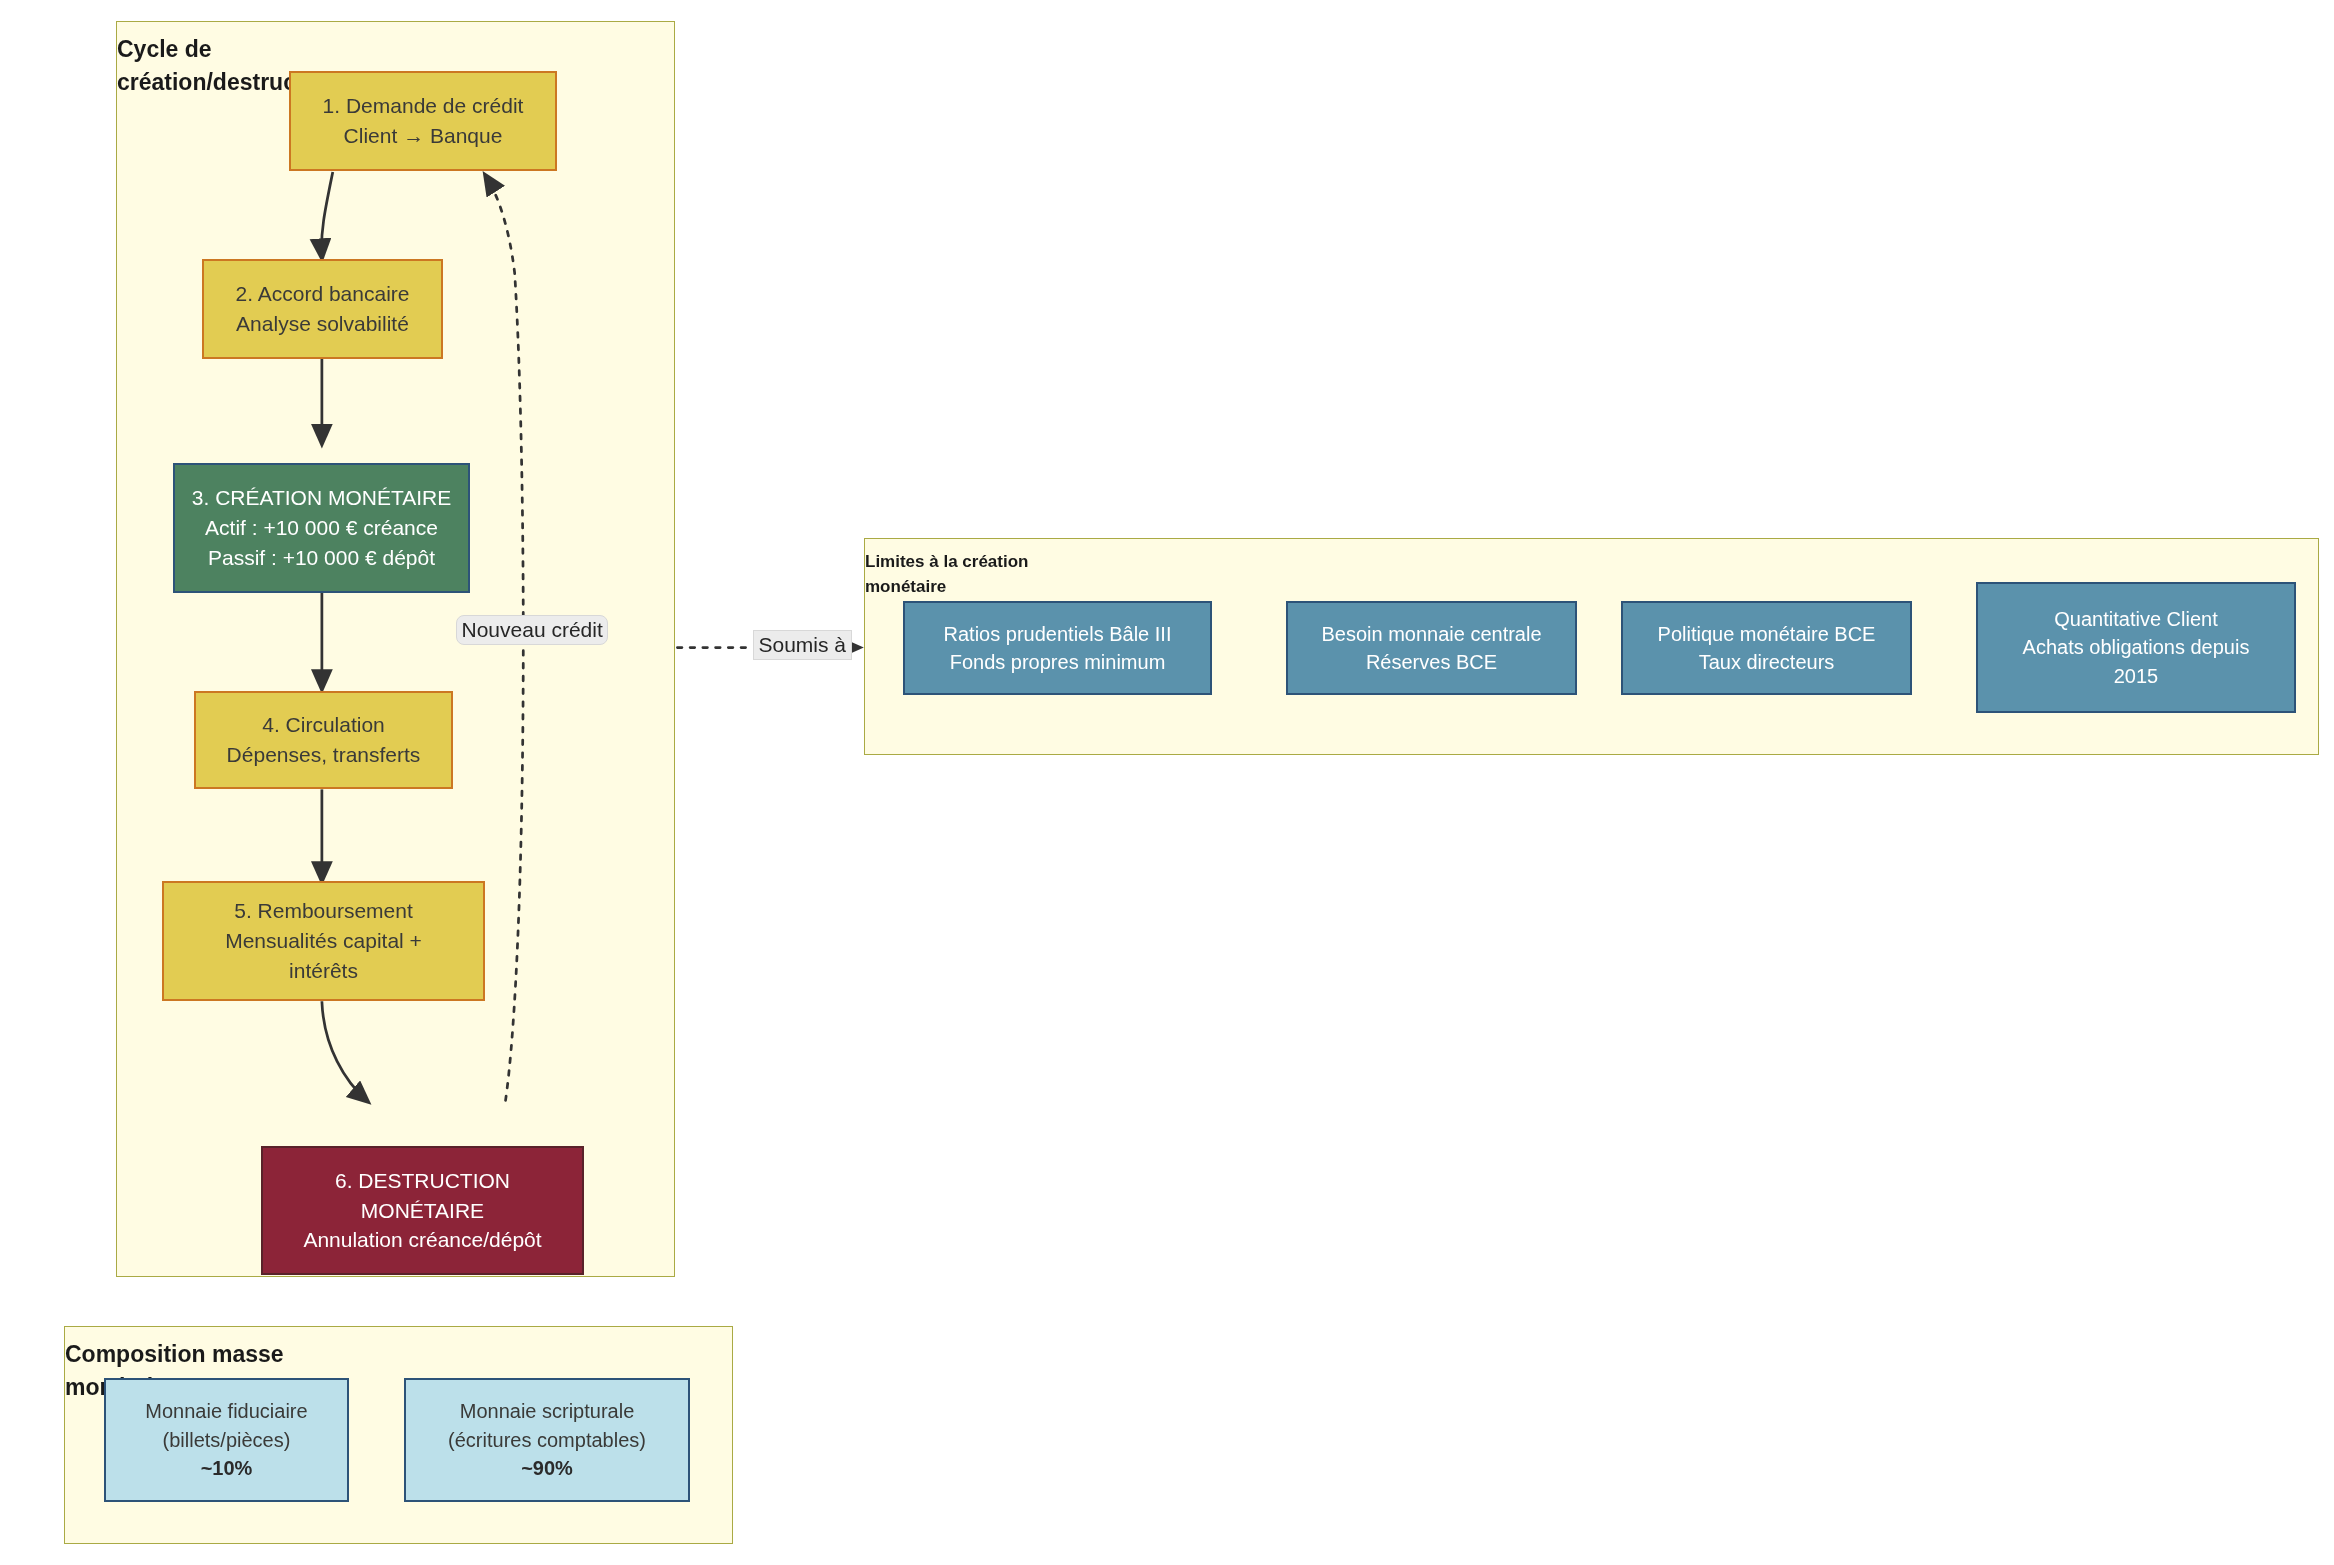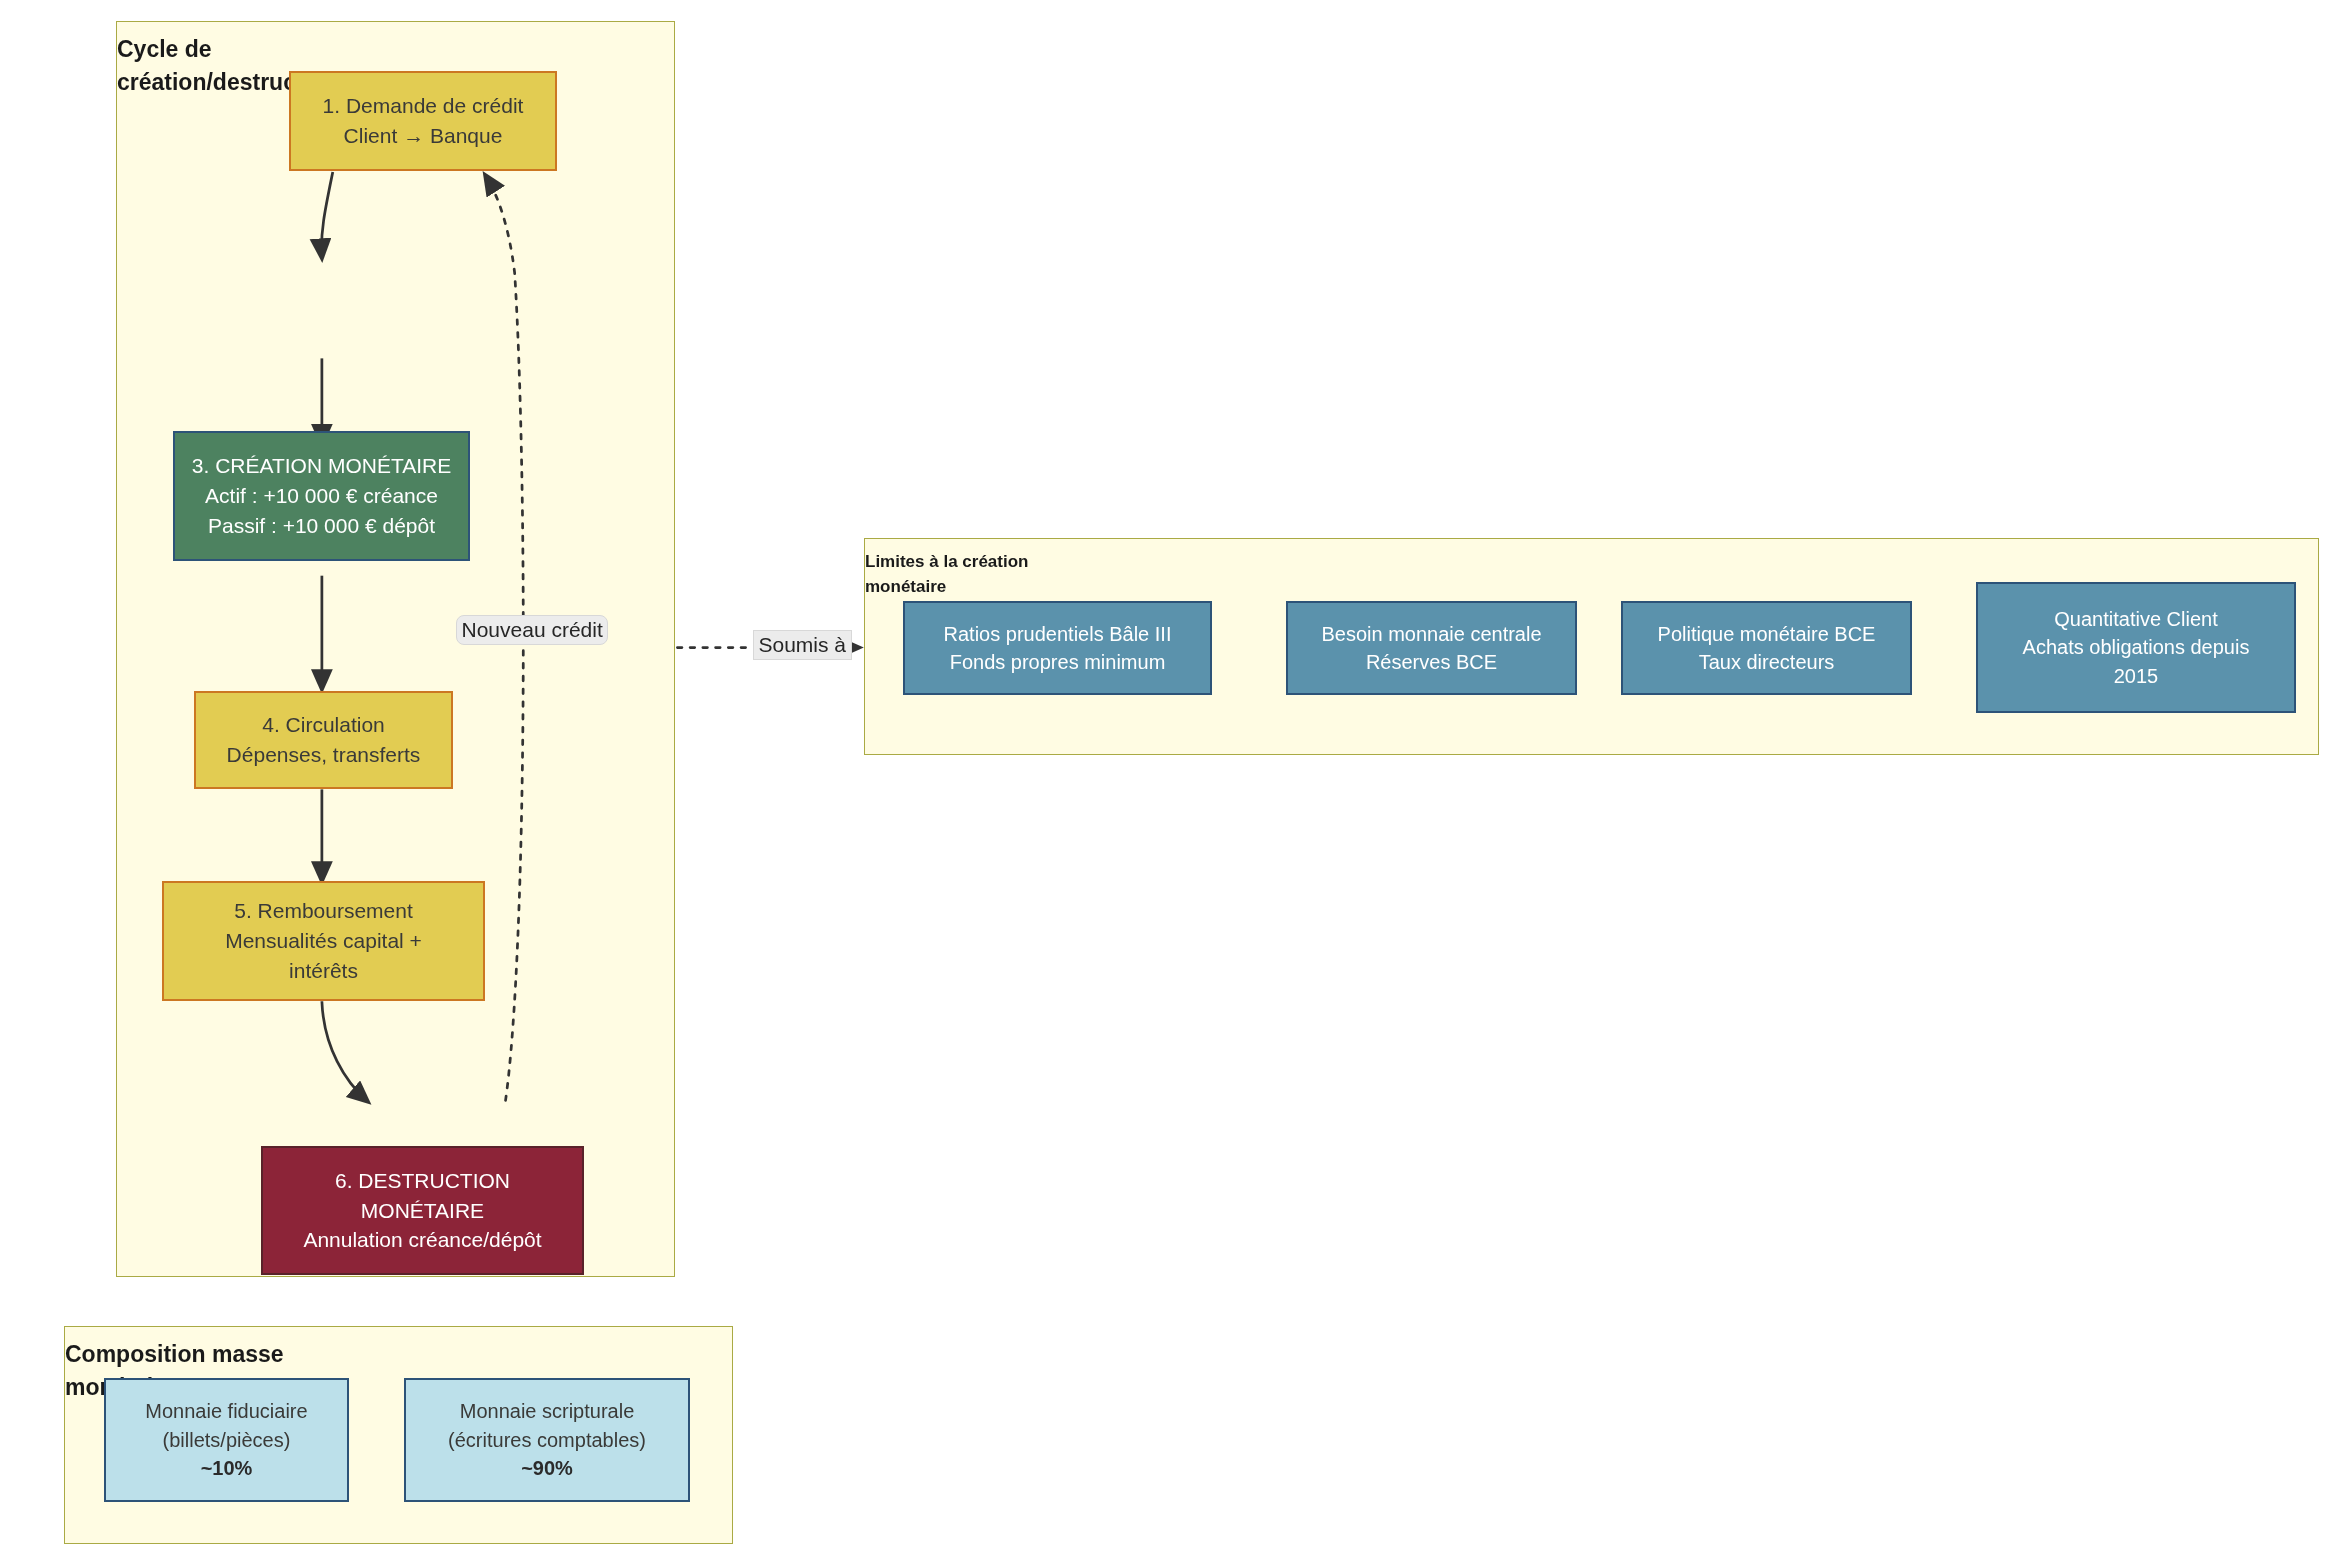--- a/index.html
+++ b/index.html
@@ -152,22 +152,26 @@
 
     <path d="M 745,712 L 828,712" fill="none" stroke="#333333" stroke-width="3" stroke-dasharray="5,9" stroke-linecap="round"></path>
     <path d="M 920,712 L 944,712" fill="none" stroke="#333333" stroke-width="3" stroke-dasharray="5,9" stroke-linecap="round" marker-end="url(#arrow-dotted)"></path>
   </svg>
 
   <div class="node node-yellow" style="left:289px; top:71px; width:268px; height:100px; font-size:21px;">
     <span class="line">1. Demande de crédit</span>
     <span class="line">Client → Banque</span>
   </div>
 
-
-  <div class="node node-green" style="left:173px; top:431px; width:297px; height:130px; font-size:21px;">
+  <div class="node node-yellow" style="left:202px; top:259px; width:241px; height:100px; font-size:21px;">
+    <span class="line">2. Accord bancaire</span>
+    <span class="line">Analyse solvabilité</span>
+  </div>
+
+  <div class="node node-green" style="left:173px; top:463px; width:297px; height:130px; font-size:21px;">
     <span class="line">3. CRÉATION MONÉTAIRE</span>
     <span class="line">Actif : +10 000 € créance</span>
     <span class="line">Passif : +10 000 € dépôt</span>
   </div>
 
   <div class="node node-yellow" style="left:194px; top:691px; width:259px; height:98px; font-size:21px;">
     <span class="line">4. Circulation</span>
     <span class="line">Dépenses, transferts</span>
   </div>
 

